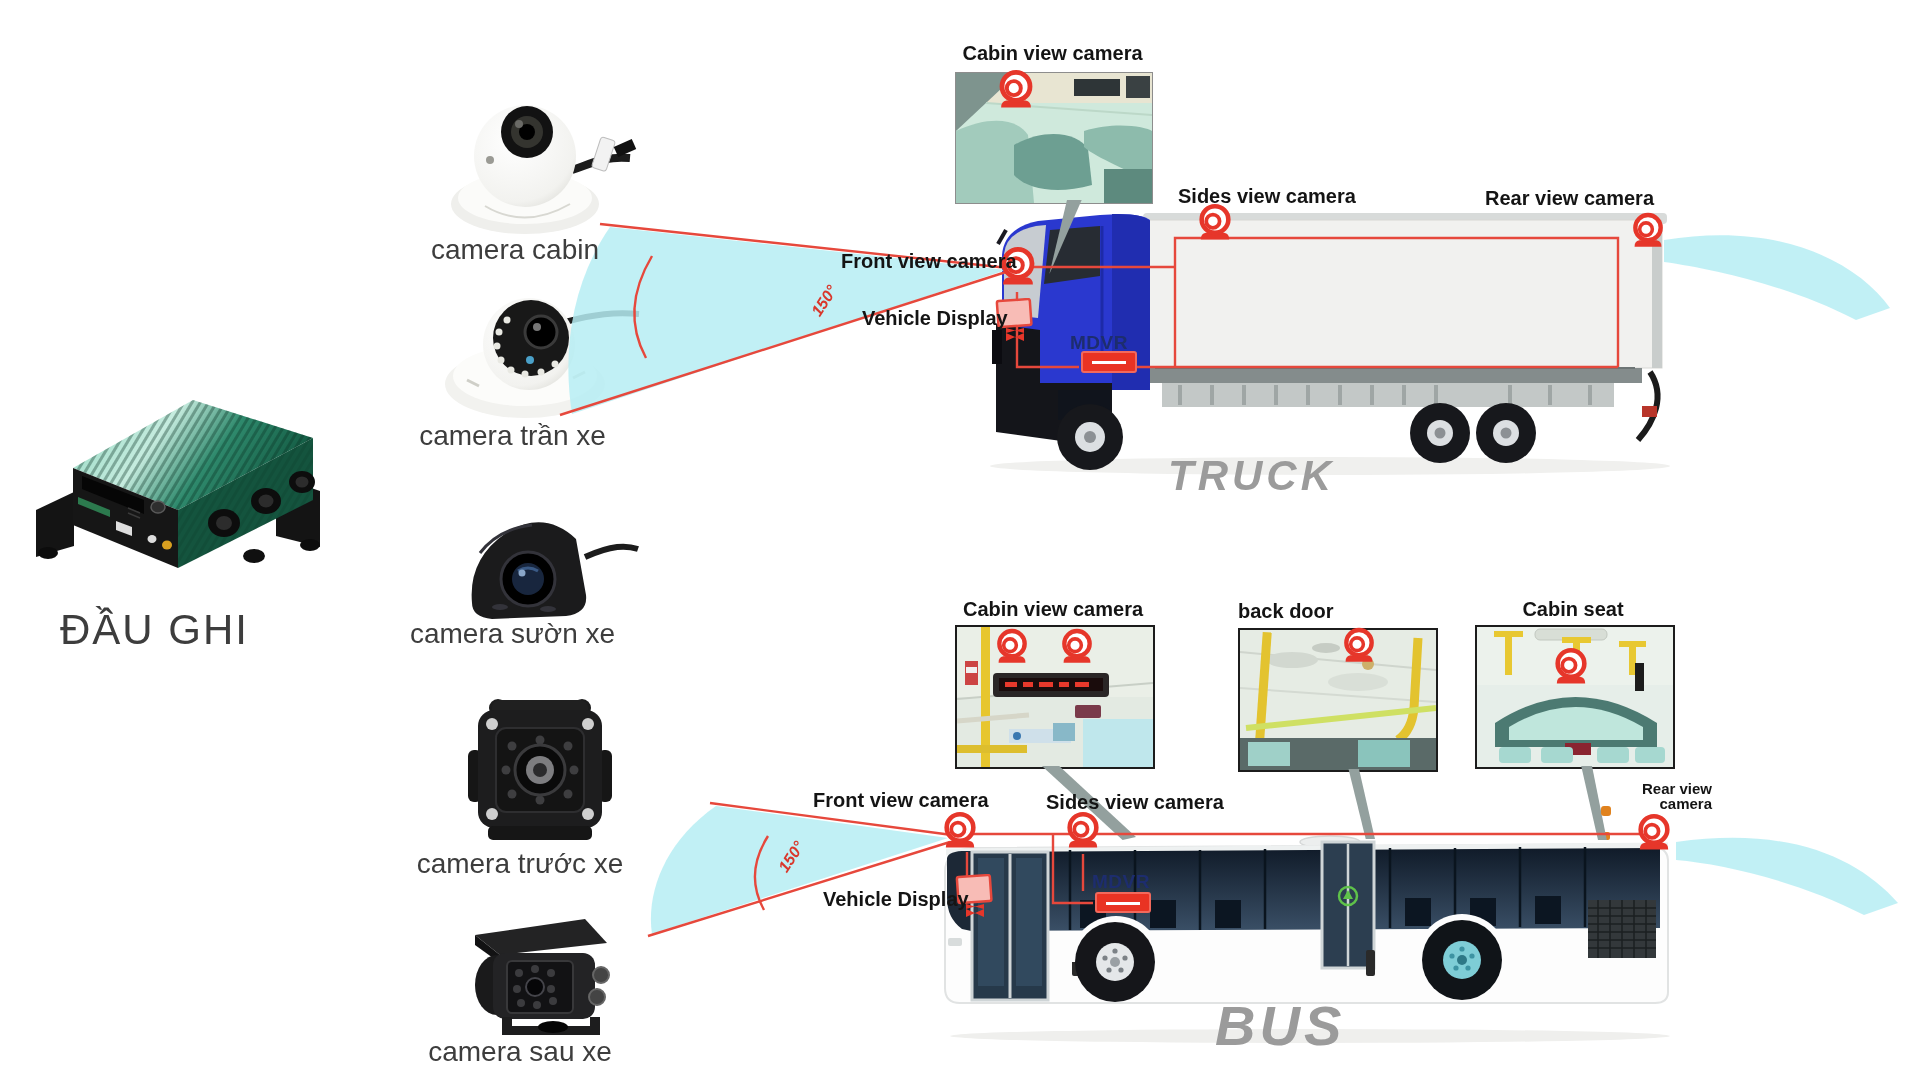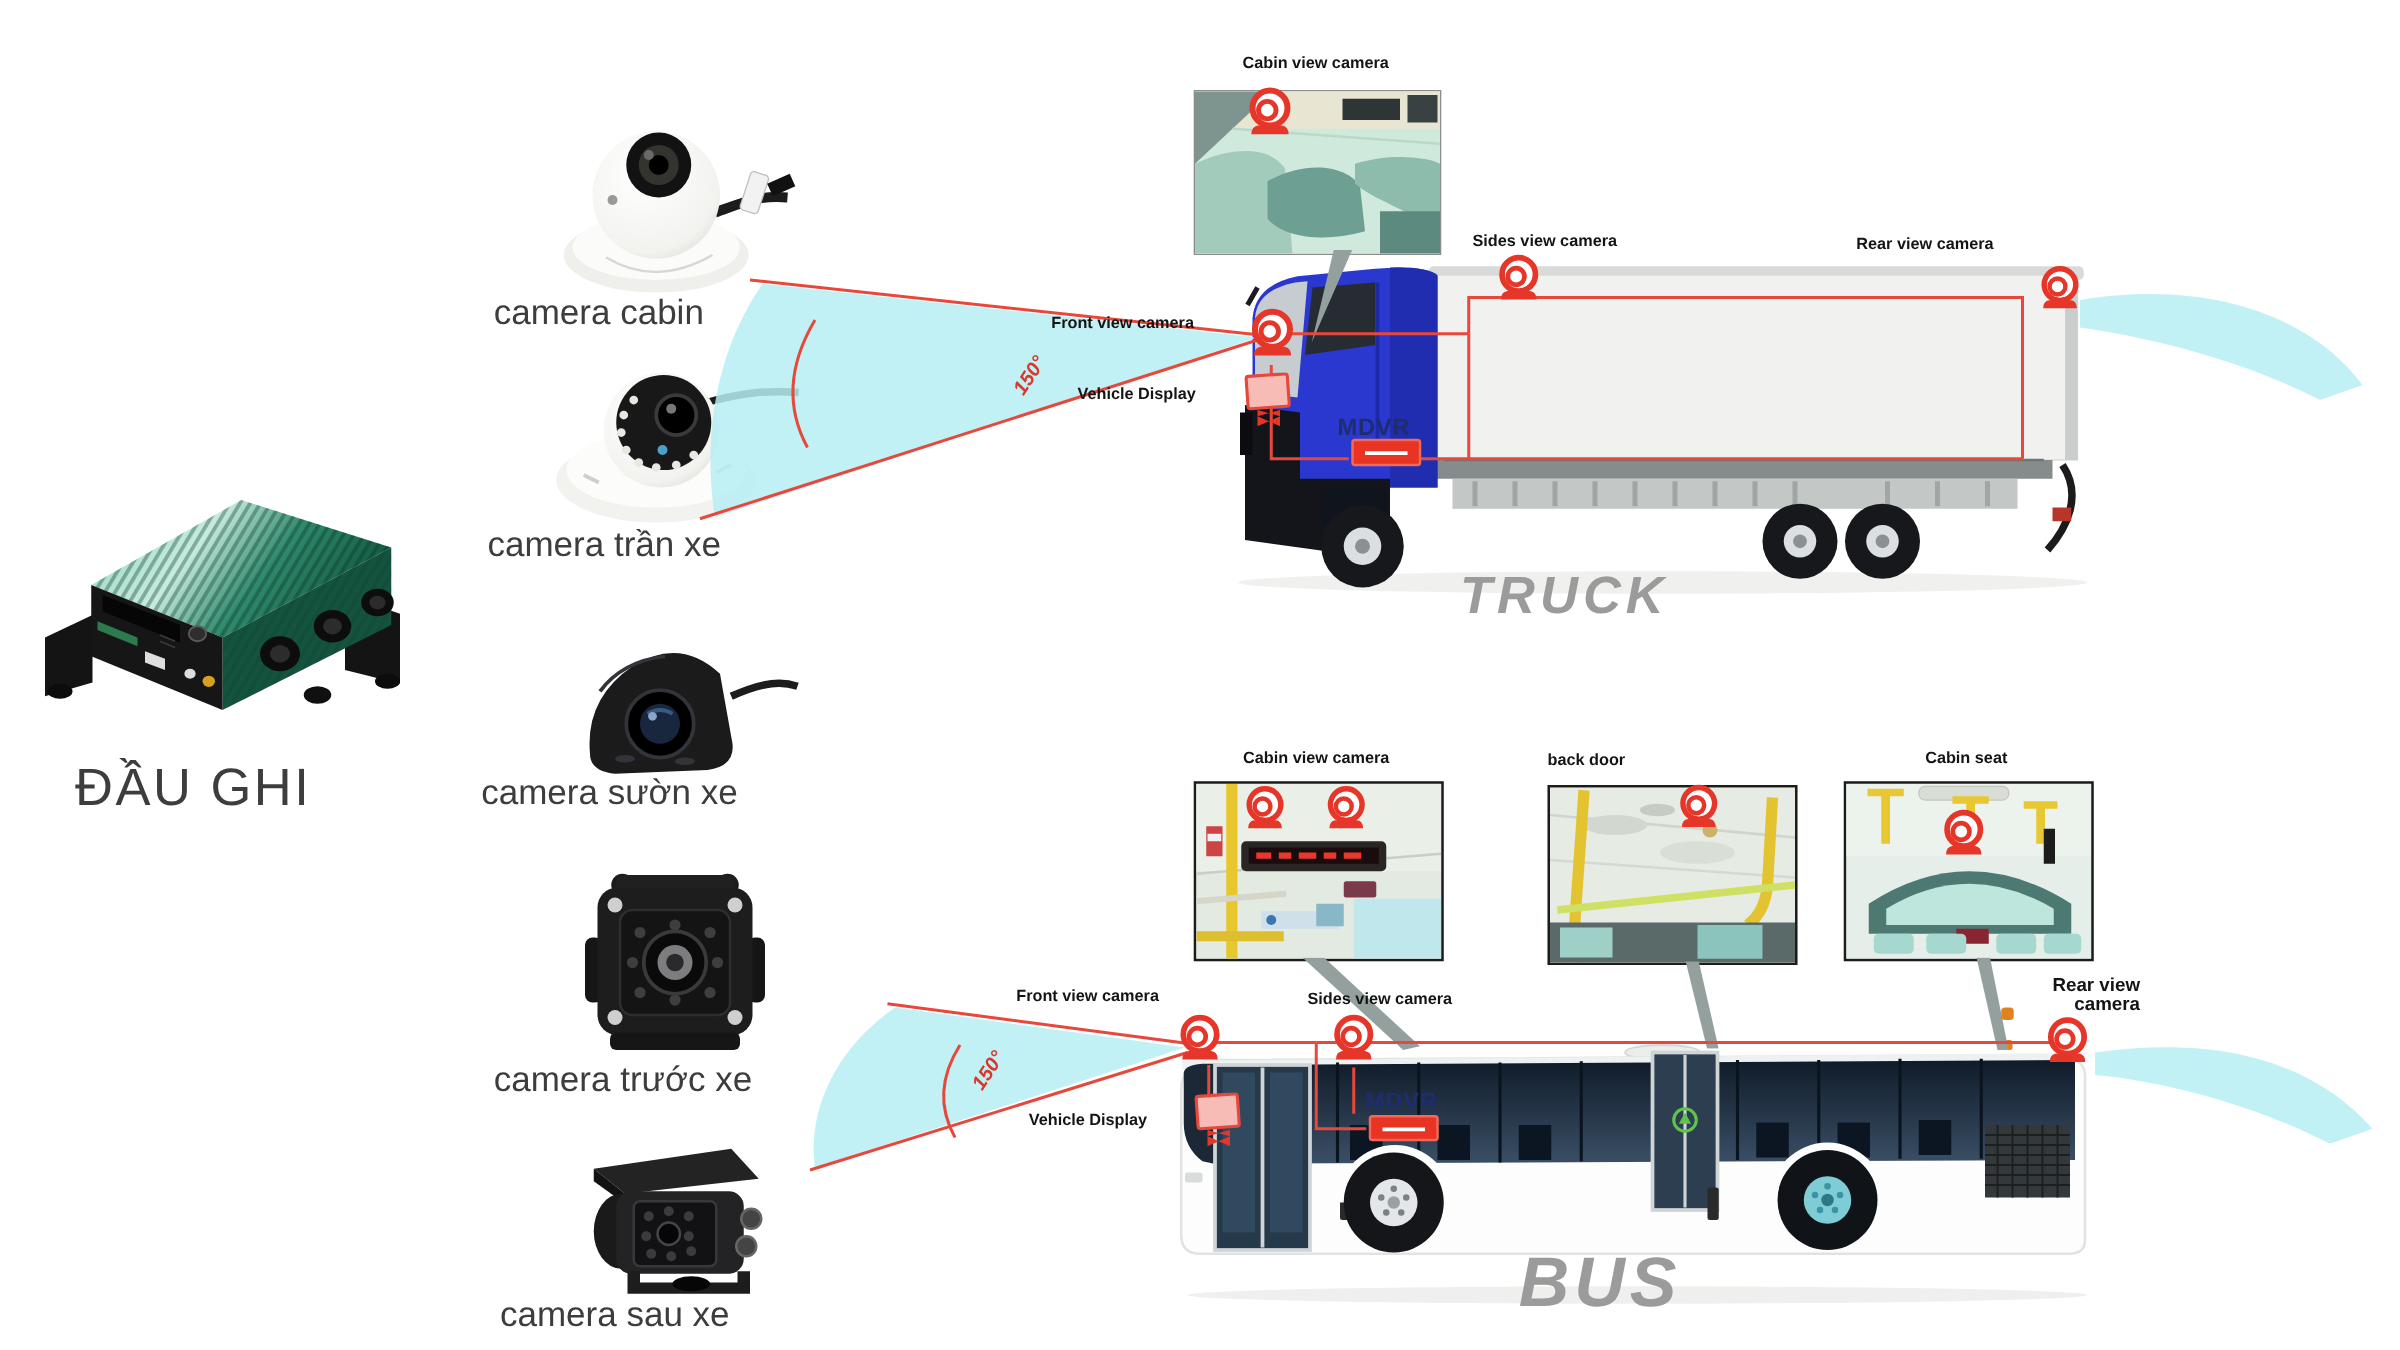--- a/index.html
+++ b/index.html
@@ -5,23 +5,23 @@
   html,body{margin:0;padding:0;background:#ffffff;}
   .canvas{position:relative;width:1920px;height:1080px;background:#fff;overflow:hidden;
           font-family:"Liberation Sans",sans-serif;}
   .abs{position:absolute;}
   svg{display:block;}
   
   .logo{left:48px;top:50px;display:flex;align-items:center;gap:10px;}
   .logo-text{font-size:31px;font-weight:600;color:#1fdd8d;letter-spacing:5px;}
   
   .dvr-label{left:60px;top:606px;font-size:42px;color:#3d3d3d;letter-spacing:2px;}
-  .cam-caption{font-size:28px;color:#3d3d3d;text-align:left;white-space:nowrap;}
+  .cam-caption{font-size:28px;color:#3d3d3d;text-align:center;white-space:nowrap;}
   
-  .dlabel{font-weight:bold;font-size:13px;color:#141414;white-space:nowrap;}
+  .dlabel{font-weight:bold;font-size:20px;color:#141414;white-space:nowrap;}
   .dlabel.small{font-size:15px;line-height:15px;text-align:right;}
   .mdvr-label{font-weight:bold;font-size:19px;color:#1d2d6e;letter-spacing:.5px;}
   .angle{color:#d9382c;font-weight:bold;font-style:italic;font-size:16px;
          transform:rotate(-57deg);transform-origin:center;}
   .vname{font-weight:bold;font-style:italic;color:#9b9b9b;letter-spacing:4px;}
   .vname.truck{font-size:42px;}
   .vname.bus{font-size:56px;}
   
   .inset{border:2px solid #1c1c1c;overflow:hidden;background:#dfe8e0;}
   .inset.t{border:1px solid #8d8d8d;}

